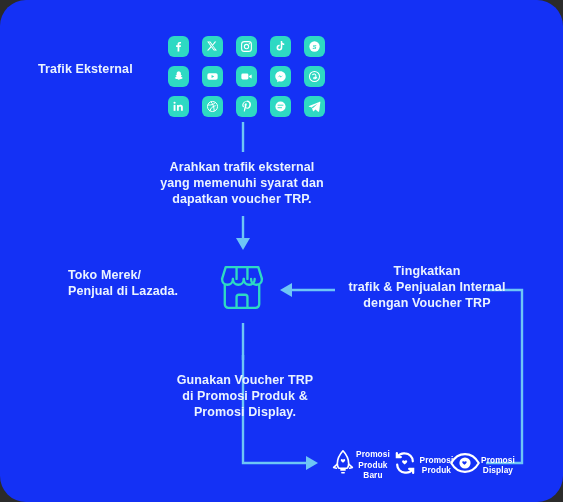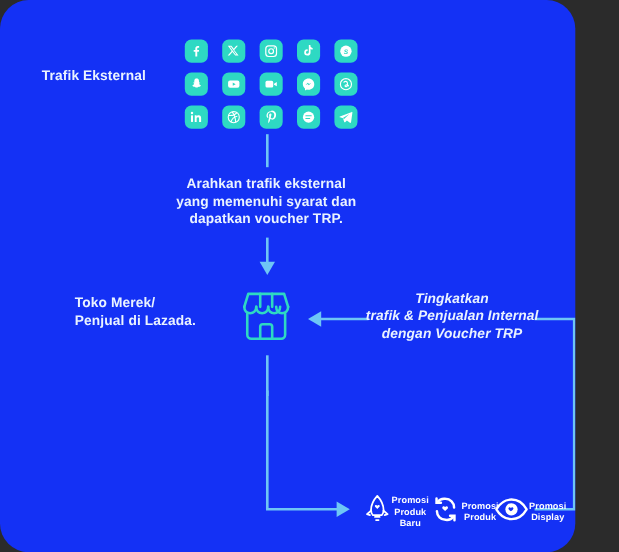--- a/index.html
+++ b/index.html
@@ -1,21 +1,21 @@
 <!DOCTYPE html>
 <html><head>
 <meta charset="utf-8">
 <style>
   html,body{margin:0;padding:0;background:#2b2b2b;}
   body{
     width:563px;height:502px;overflow:hidden;
     font-family:"Liberation Sans", sans-serif;
   }
   #stage{
-    position:absolute;left:0;top:0;width:523px;height:502px;
+    position:absolute;left:0;top:0;width:563px;height:502px;
     background:#1431F5;
     border-radius:26px;
     overflow:hidden;
   }
   .abs{position:absolute;}
   
   #social-grid{
     position:absolute;left:161px;top:31px;
     display:grid;grid-template-columns:repeat(5,34px);
     grid-auto-rows:30px;
@@ -33,21 +33,21 @@
     color:#EAF3FF;
     font-size:12.5px;
     line-height:16px;
     font-weight:bold;
     letter-spacing:0.1px;
     white-space:pre-line;
   }
   #label-external{left:38px;top:61px;width:140px;font-size:12.5px;}
   #text-route{left:143px;top:159px;width:198px;text-align:center;}
   #label-store{left:68px;top:267px;width:130px;}
-  #text-boost{left:316px;top:263px;width:190px;text-align:center;font-style:italic;}
+  #text-boost{left:332px;top:263px;width:190px;text-align:center;}
   #text-use-voucher{left:158px;top:372px;width:174px;text-align:center;}
   
   #store-icon{left:213px;top:259px;}
   
   #promo-row{position:absolute;left:330px;top:428px;width:175px;height:70px;
              display:flex;justify-content:space-between;}
   .promo-item{width:56px;display:flex;flex-direction:row;align-items:center;}
   .promo-glyph{height:30px;display:flex;align-items:center;justify-content:center;}
   .promo-label{
     margin-top:4px;color:#FFFFFF;font-size:8.3px;line-height:10.5px;
@@ -227,20 +227,23 @@
 Penjual di Lazada.</div>
 
   <div class="abs txt" id="text-route">Arahkan trafik eksternal
 yang memenuhi syarat dan
 dapatkan voucher TRP.</div>
 
   <div class="abs txt" id="text-boost">Tingkatkan
 trafik &amp; Penjualan Internal
 dengan Voucher TRP</div>
 
+  <div class="abs txt" id="text-use-voucher">Gunakan Voucher TRP
+di Promosi Produk &amp;
+Promosi Display.</div>
 
   <div class="abs" id="store-icon">
     <svg width="58" height="58" viewBox="0 0 64 64" fill="none" stroke="#2ED9C3" stroke-width="2.6" stroke-linecap="round" stroke-linejoin="round">
       <path d="M10 22 L14 9 H50 L54 22"></path>
       <path d="M10 22c0 4 2.6 6.4 5.9 6.4S22 26 22 22"></path>
       <path d="M22 22c0 4 2.6 6.4 5.9 6.4S34 26 34 22"></path>
       <path d="M34 22c0 4 2.6 6.4 5.9 6.4S46 26 46 22"></path>
       <path d="M46 22c0 4 2.6 6.4 5.9 6.4S58 26 58 22" transform="translate(-4,0)"></path>
       <path d="M13 29v21a4 4 0 004 4h30a4 4 0 004-4V29"></path>
       <path d="M26 54V42a2.6 2.6 0 012.6-2.6h6.8A2.6 2.6 0 0138 42v12"></path>

